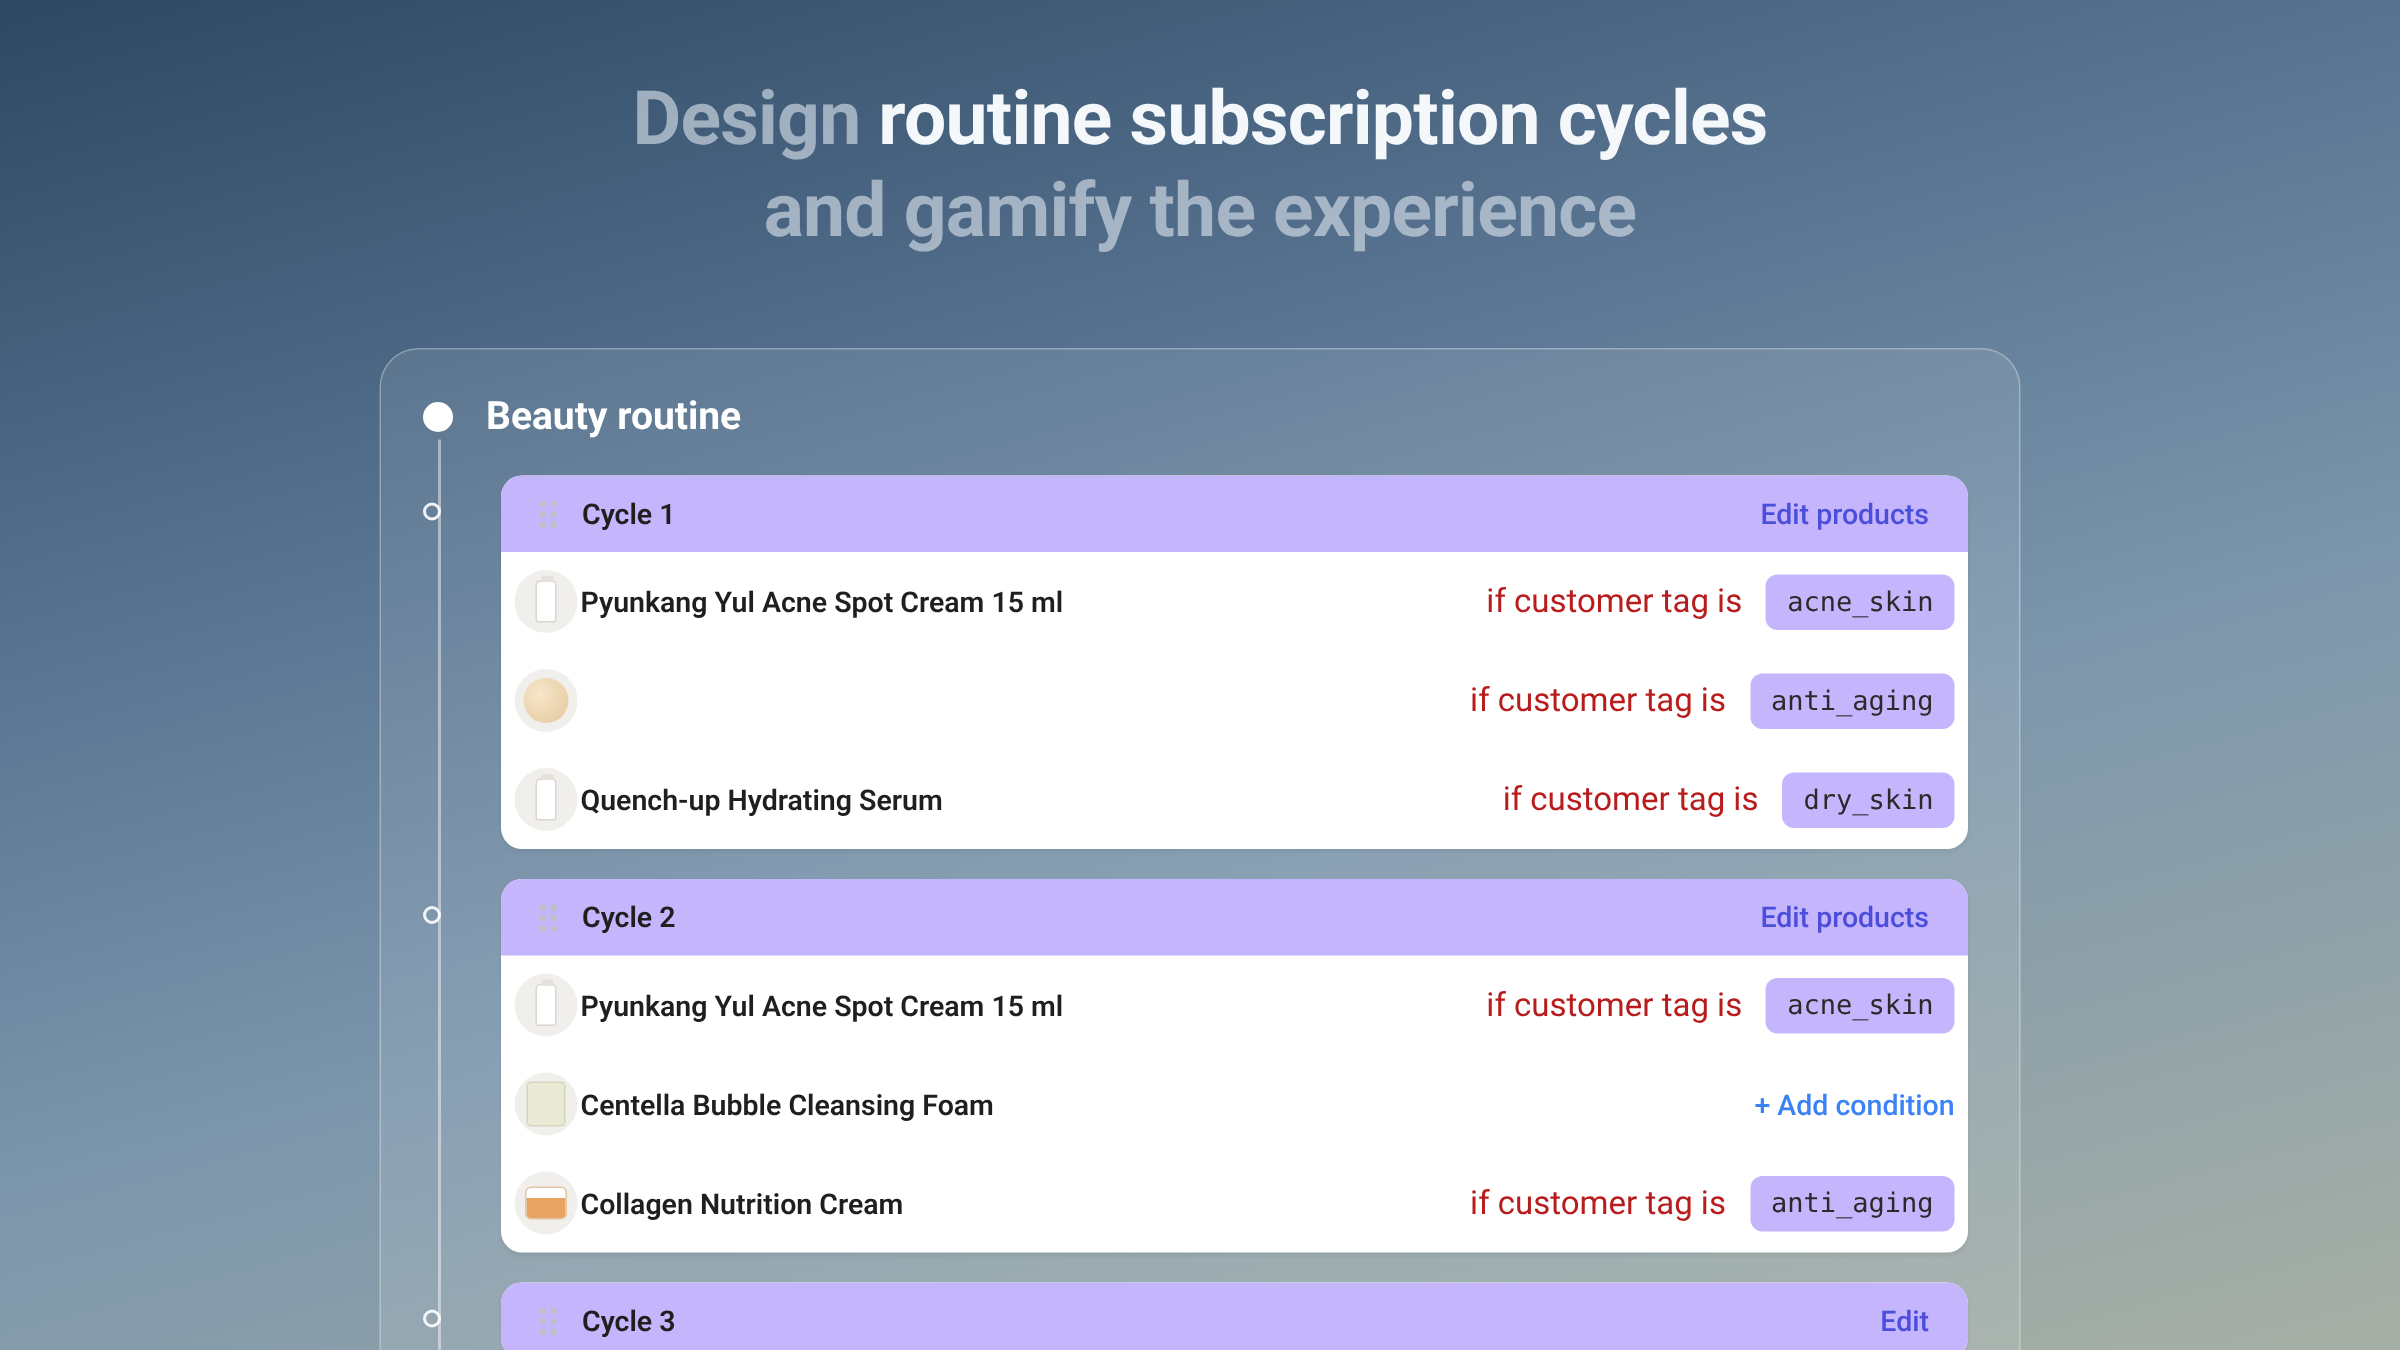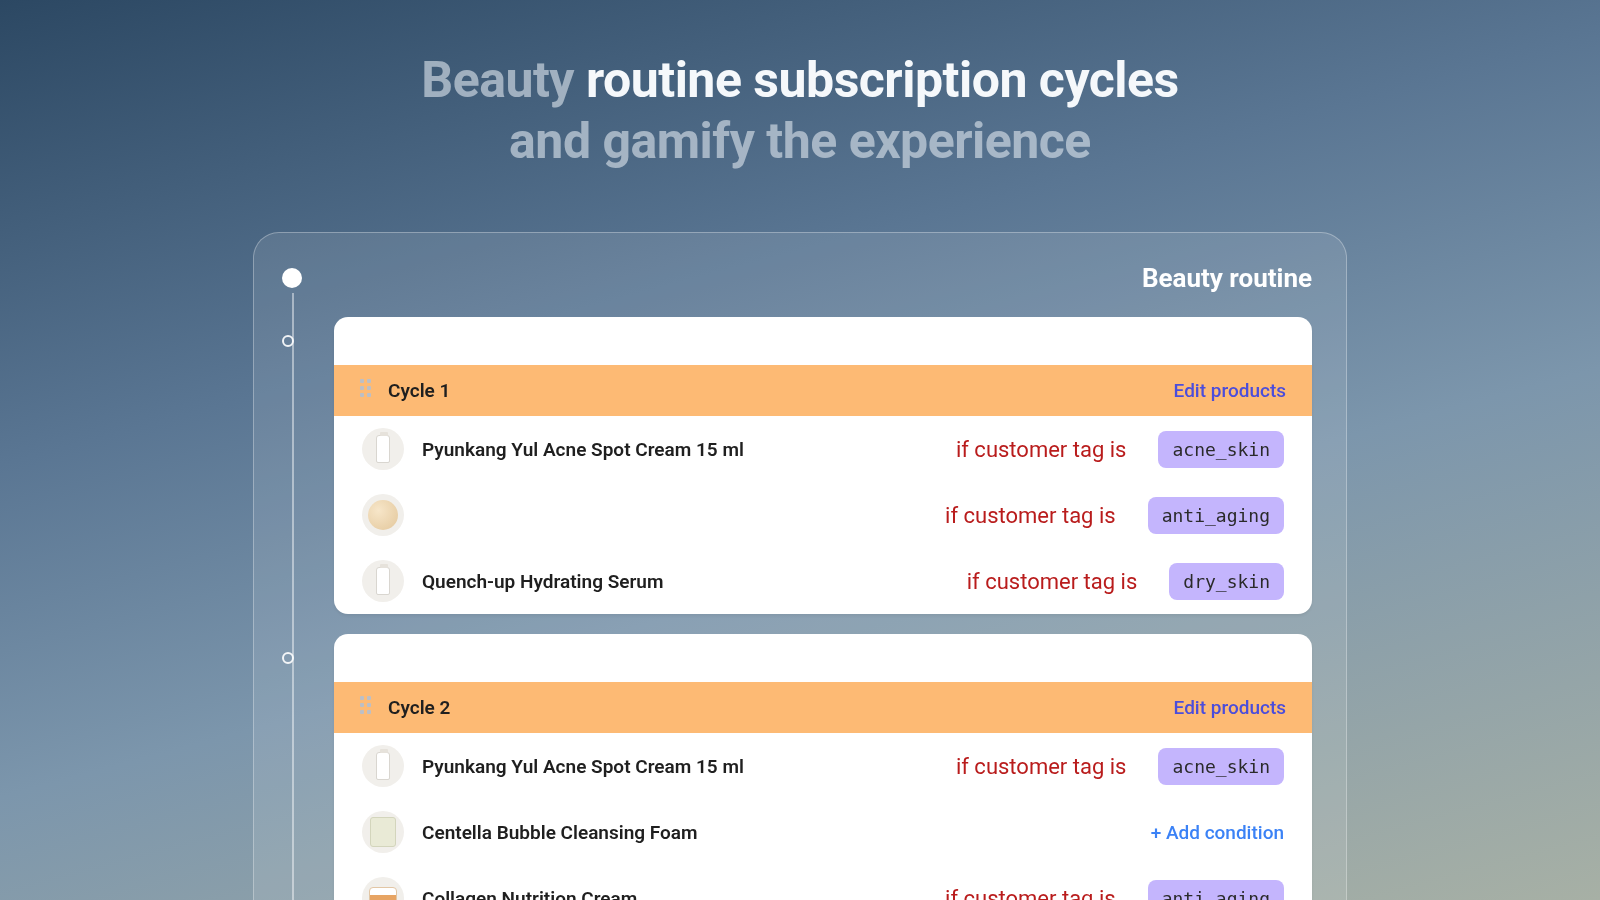--- a/index.html
+++ b/index.html
@@ -33,21 +33,20 @@
     padding: 30px 34px 0 34px;
     position: relative;
   }
 
   .routine-header {
     display: flex;
     align-items: center;
     gap: 22px;
     margin-bottom: 24px;
     margin-left: -6px;
-    justify-content: space-between;
   }
   .big-dot {
     width: 20px; height: 20px; border-radius: 50%;
     background: #ffffff;
     flex-shrink: 0;
   }
   .routine-title {
     color: #ffffff;
     font-size: 26px;
     font-weight: 700;
@@ -79,24 +78,23 @@
 
   .cycle-card {
     background: #ffffff;
     border-radius: 14px;
     overflow: hidden;
     box-shadow: 0 2px 3px rgba(0,0,0,0.06);
   }
 
   .cycle-head {
     display: flex;
-    align-items: flex-start;
+    align-items: center;
     padding: 14px 26px;
-    background: #fdba74;
-    margin-top: 48px;
+    background: #c4b5fd;
   }
   .drag-handle {
     width: 14px; height: 18px;
     display: grid;
     grid-template-columns: 4px 4px;
     grid-template-rows: 4px 4px 4px;
     gap: 3px;
     margin-right: 14px;
   }
   .drag-handle span { background: #bcbfc6; border-radius: 1px; }
@@ -106,22 +104,22 @@
     color: #4b4ddb;
     font-size: 19px;
     font-weight: 550;
     cursor: pointer;
     padding-left: 27px;
   }
 
   .prod-row {
     display: flex;
     align-items: center;
-    padding: 12px 28px;
-    gap: 18px;
+    padding: 12px 9px;
+    gap: 2px;
   }
   .thumb {
     width: 42px; height: 42px; border-radius: 50%;
     background: #f1efeb;
     flex-shrink: 0;
     display:flex; align-items:center; justify-content:center;
   }
   .thumb-inner-tube {
     width: 14px; height: 28px; background:#fff; border:1px solid #d9d6d0; border-radius:3px 3px 2px 2px;
     position:relative;
@@ -149,21 +147,21 @@
     font-weight: 500;
     cursor: pointer;
     white-space:nowrap;
   }
 </style>
 </head>
 <body>
 
 <div class="hero">
   <h1>
-    <span class="muted">Beauty</span>
+    <span class="muted">Design</span>
     <span> </span>
     <span class="bright">routine subscription cycles</span><br>
     <span class="muted">and gamify the experience</span>
   </h1>
 </div>
 
 <div class="panel">
   <div class="timeline"></div>
 
   <div class="routine-header">

